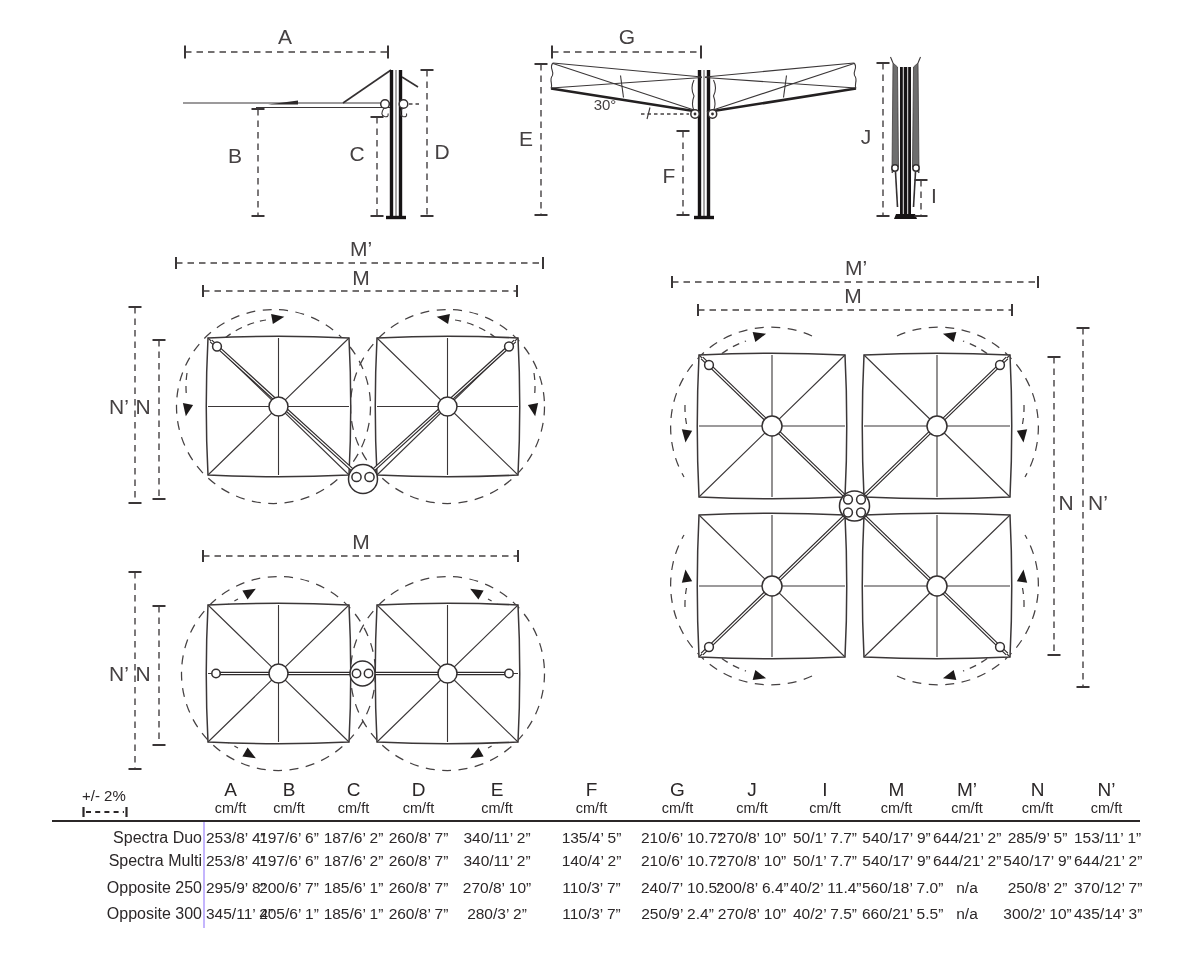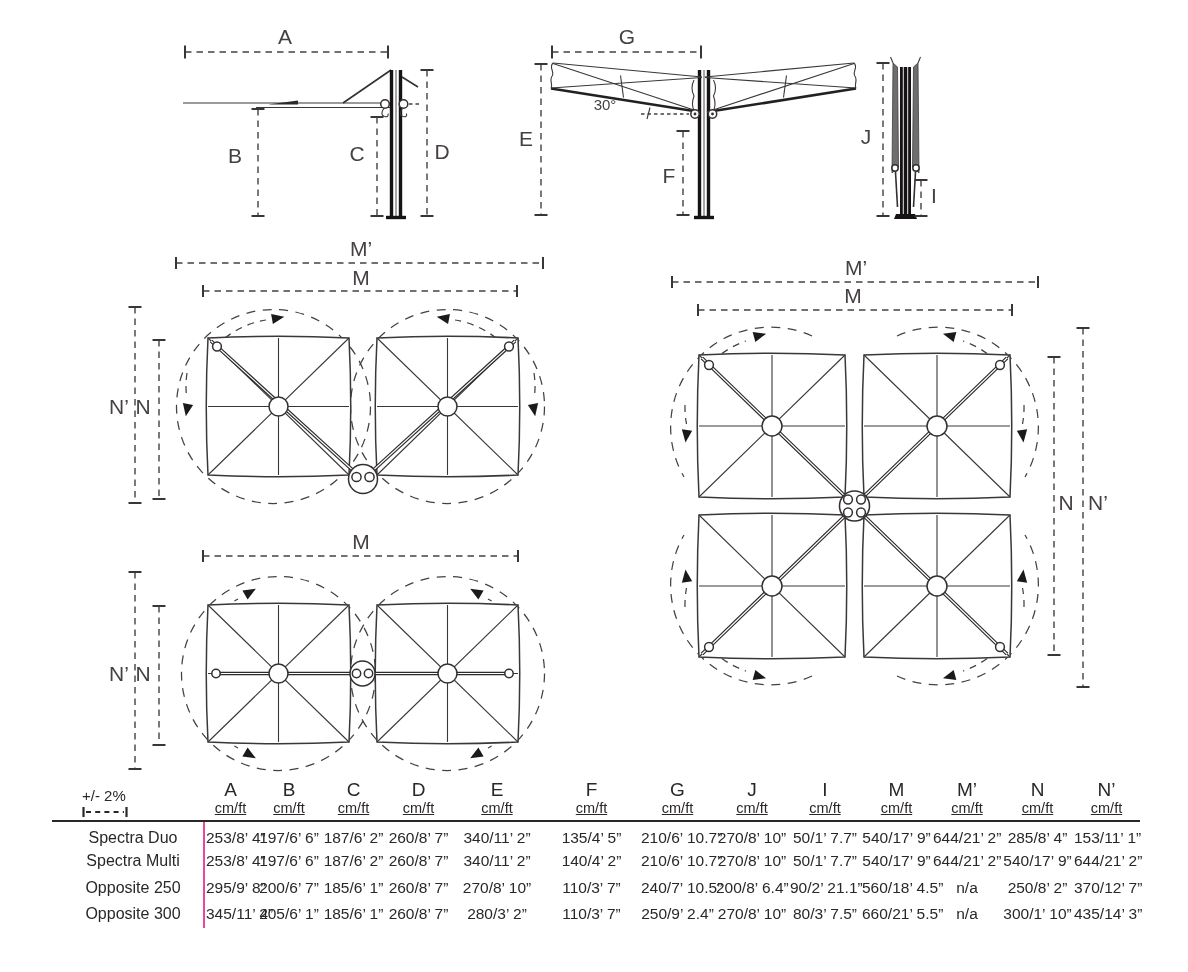--- a/index.html
+++ b/index.html
@@ -24,25 +24,25 @@
   .pole{stroke:#161314;stroke-width:3.4;fill:none;}
   .polethin{stroke:#504c4d;stroke-width:1;fill:none;}
   text.lbl{font-family:"Liberation Sans",sans-serif;font-size:21px;fill:#454142;text-anchor:middle;}
   text.lblsm{font-family:"Liberation Sans",sans-serif;font-size:15px;fill:#454142;text-anchor:middle;}
 
   
   .table-area{position:absolute;top:779px;left:52px;width:1088px;}
   table{border-collapse:collapse;table-layout:fixed;width:1088px;}
   thead th{border-bottom:2px solid #2b2728;vertical-align:bottom;padding:0 0 3px 0;font-weight:normal;}
   .col-letter{font-size:19px;line-height:21px;}
-  .col-unit{font-size:14.5px;line-height:17px;text-decoration:underline;}
+  .col-unit{font-size:14.5px;line-height:17px;}
   .tol-cell{text-align:left;padding-left:30px;}
   .tol{font-size:15px;line-height:18px;}
   .tol-glyph{display:block;margin-top:2px;}
-  tbody th{font-weight:normal;text-align:center;padding-left:12px;font-size:16px;border-right:2px solid #ec4899;}
+  tbody th{font-weight:normal;text-align:right;padding-left:12px;font-size:16px;border-right:2px solid #c4b5fd;}
   tbody td{text-align:center;font-size:15.5px;white-space:nowrap;}
   tbody tr{height:26.5px;}
   tbody tr:first-child td,tbody tr:first-child th{padding-top:7px;}
 </style>
 </head>
 <body>
 
 <div class="page">
 
 <svg class="diagrams" width="1188" height="778" viewBox="0 0 1188 778">
@@ -454,21 +454,21 @@
         <td>197/6’ 6”</td>
         <td>187/6’ 2”</td>
         <td>260/8’ 7”</td>
         <td>340/11’ 2”</td>
         <td>135/4’ 5”</td>
         <td>210/6’ 10.7”</td>
         <td>270/8’ 10”</td>
         <td>50/1’ 7.7”</td>
         <td>540/17’ 9”</td>
         <td>644/21’ 2”</td>
-        <td>285/8’ 4”</td>
+        <td>285/9’ 5”</td>
         <td>153/11’ 1”</td>
       </tr>
       <tr>
         <th>Spectra Multi</th>
         <td>253/8’ 4”</td>
         <td>197/6’ 6”</td>
         <td>187/6’ 2”</td>
         <td>260/8’ 7”</td>
         <td>340/11’ 2”</td>
         <td>140/4’ 2”</td>
@@ -483,39 +483,39 @@
       <tr>
         <th>Opposite 250</th>
         <td>295/9’ 8”</td>
         <td>200/6’ 7”</td>
         <td>185/6’ 1”</td>
         <td>260/8’ 7”</td>
         <td>270/8’ 10”</td>
         <td>110/3’ 7”</td>
         <td>240/7’ 10.5”</td>
         <td>200/8’ 6.4”</td>
-        <td>90/2’ 21.1”</td>
-        <td>560/18’ 4.5”</td>
+        <td>40/2’ 11.4”</td>
+        <td>560/18’ 7.0”</td>
         <td>n/a</td>
         <td>250/8’ 2”</td>
         <td>370/12’ 7”</td>
       </tr>
       <tr>
         <th>Opposite 300</th>
         <td>345/11’ 4”</td>
         <td>205/6’ 1”</td>
         <td>185/6’ 1”</td>
         <td>260/8’ 7”</td>
         <td>280/3’ 2”</td>
         <td>110/3’ 7”</td>
         <td>250/9’ 2.4”</td>
         <td>270/8’ 10”</td>
-        <td>80/3’ 7.5”</td>
+        <td>40/2’ 7.5”</td>
         <td>660/21’ 5.5”</td>
         <td>n/a</td>
-        <td>300/1’ 10”</td>
+        <td>300/2’ 10”</td>
         <td>435/14’ 3”</td>
       </tr>
     </tbody>
   </table>
 </div>
 
 </div>
 
 </body></html>

